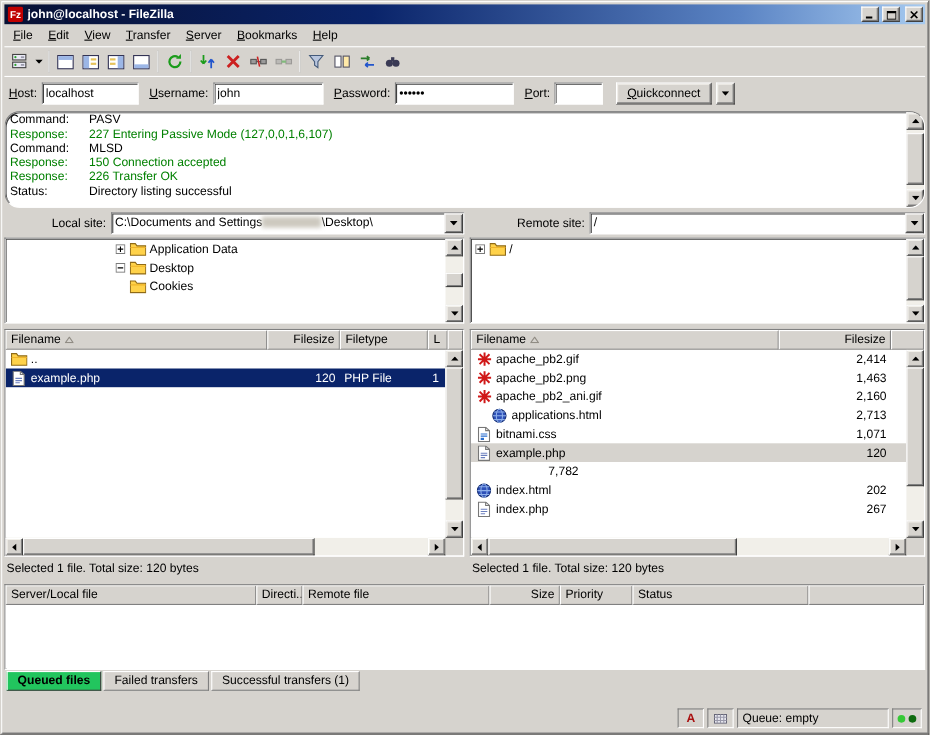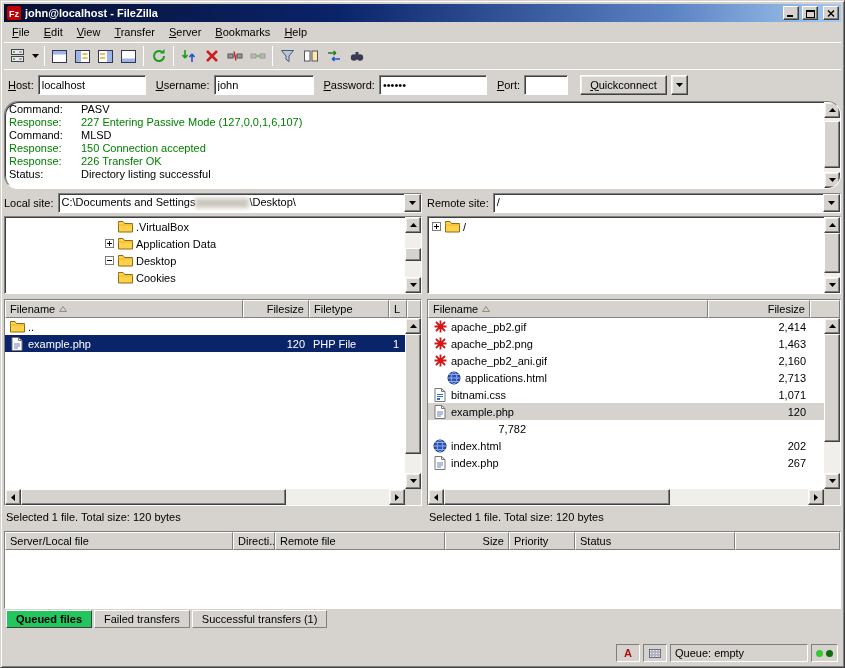--- a/index.html
+++ b/index.html
@@ -25,21 +25,21 @@
 .arrow-btn{width:17px;padding:0;}
 .sunken{border:1px solid;border-color:#808080 #fff #fff #808080;box-shadow:inset 1px 1px 0 #404040;background:#fff;}
 .logbox{flex:0 0 88px;margin-top:2px;display:flex;overflow:hidden;border-radius:14px;}
 .log-content{flex:1;padding:1px 2px 1px 4px;overflow:hidden;}
 .log-line{display:flex;height:13px;line-height:13px;white-space:nowrap;}
 .log-label{width:72px;flex:none;}
 .panes{flex:0 0 334px;display:flex;margin-top:4px;}
 .pane{display:flex;flex-direction:column;min-width:0;}
 .pane-splitter{width:5px;flex:none;}
 .site-row{flex:0 0 20px;display:flex;align-items:center;gap:4px;}
-.slabel{flex:none;}
+.slabel{flex:none;margin-left:43px;}
 .combo{flex:1;height:20px;display:flex;background:#fff;border:1px solid;border-color:#808080 #fff #fff #808080;box-shadow:inset 1px 1px 0 #404040;min-width:0;}
 .combo-text{flex:1;padding:2px 3px;white-space:nowrap;overflow:hidden;}
 .combo-btn{width:17px;flex:none;background:#d6d3ce;border:1px solid;border-color:#fff #404040 #404040 #fff;box-shadow:inset -1px -1px 0 #808080;display:flex;align-items:center;justify-content:center;}
 .redact{display:inline-block;width:54px;height:10px;background:#cdc9bf;filter:blur(2px);vertical-align:middle;}
 .treebox{flex:0 0 78px;margin-top:3px;display:flex;overflow:hidden;}
 .tree-content{flex:1;padding-top:1px;overflow:hidden;}
 .tree-item{height:17px;display:flex;align-items:center;gap:3px;white-space:nowrap;}
 .expander{width:9px;height:9px;flex:none;display:inline-flex;}
 .expander.hidden{visibility:hidden;}
 .listbox{flex:1;margin-top:5px;display:flex;flex-direction:column;overflow:hidden;}
@@ -222,21 +222,21 @@
         <svg width="16" height="14">
           <circle cx="5" cy="8.5" r="3.2" fill="#3a3a55"></circle>
           <circle cx="11" cy="8.5" r="3.2" fill="#3a3a55"></circle>
           <rect x="6.5" y="3" width="3" height="4" fill="#3a3a55"></rect>
         </svg>
       </span>
     </div>
 
   <div class="quickbar">
     <span class="qlabel ukey" style="margin-left:0"><u>H</u>ost:</span>
-    <input class="field" style="width: 108px;" value="localhost">
+    <input class="field" style="width: 88px;" value="localhost">
     <span class="qlabel ukey"><u>U</u>sername:</span>
     <input class="field" style="width: 100px;" value="john">
     <span class="qlabel ukey"><u>P</u>assword:</span>
     <input class="field" style="width: 108px;" value="••••••">
     <span class="qlabel ukey"><u>P</u>ort:</span>
     <input class="field" style="width: 44px;">
     <button class="btn ukey" style="margin-left:8px"><u>Q</u>uickconnect</button>
     <button class="btn arrow-btn">
         <svg width="7" height="4">
           <path d="M0 0 h7 l-3.5 4 z" fill="#000"></path>
@@ -298,35 +298,20 @@
           <div class="combo-btn">
               <svg width="7" height="4">
                 <path d="M0 0 h7 l-3.5 4 z" fill="#000"></path>
               </svg>
             </div>
         </div>
       </div>
       <div class="treebox sunken">
         <div class="tree-content" id="local-tree-content">
             <div class="tree-item" style="padding-left: 100px;">
-              <span class="expander hidden">
-                <svg width="9" height="9">
-                  <rect x="0.5" y="0.5" width="8" height="8" fill="#fff" stroke="#7b7b7b"></rect>
-                  <path d="M2 4.5 h5 M4.5 2 v5" stroke="#000" fill="none"></path>
-                </svg>
-              </span>
-              <span class="ficon">
-                <svg width="15" height="13" viewBox="0 0 15 13">
-                  <path d="M0.5 3.5 L0.5 1.5 L5 1.5 L6.5 3.5 L14.5 3.5 L14.5 12 L0.5 12 Z" fill="#ffd24a" stroke="#8f6a17"></path>
-                  <path d="M0.5 5 L14.5 5" stroke="#f0b429" fill="none"></path>
-                </svg>
-              </span>
-              <span>.VirtualBox</span>
-            </div>
-            <div class="tree-item" style="padding-left: 100px;">
               <span class="expander">
                 <svg width="9" height="9">
                   <rect x="0.5" y="0.5" width="8" height="8" fill="#fff" stroke="#7b7b7b"></rect>
                   <path d="M2 4.5 h5 M4.5 2 v5" stroke="#000" fill="none"></path>
                 </svg>
               </span>
               <span class="ficon">
                 <svg width="15" height="13" viewBox="0 0 15 13">
                   <path d="M0.5 3.5 L0.5 1.5 L5 1.5 L6.5 3.5 L14.5 3.5 L14.5 12 L0.5 12 Z" fill="#ffd24a" stroke="#8f6a17"></path>
                   <path d="M0.5 5 L14.5 5" stroke="#f0b429" fill="none"></path>

